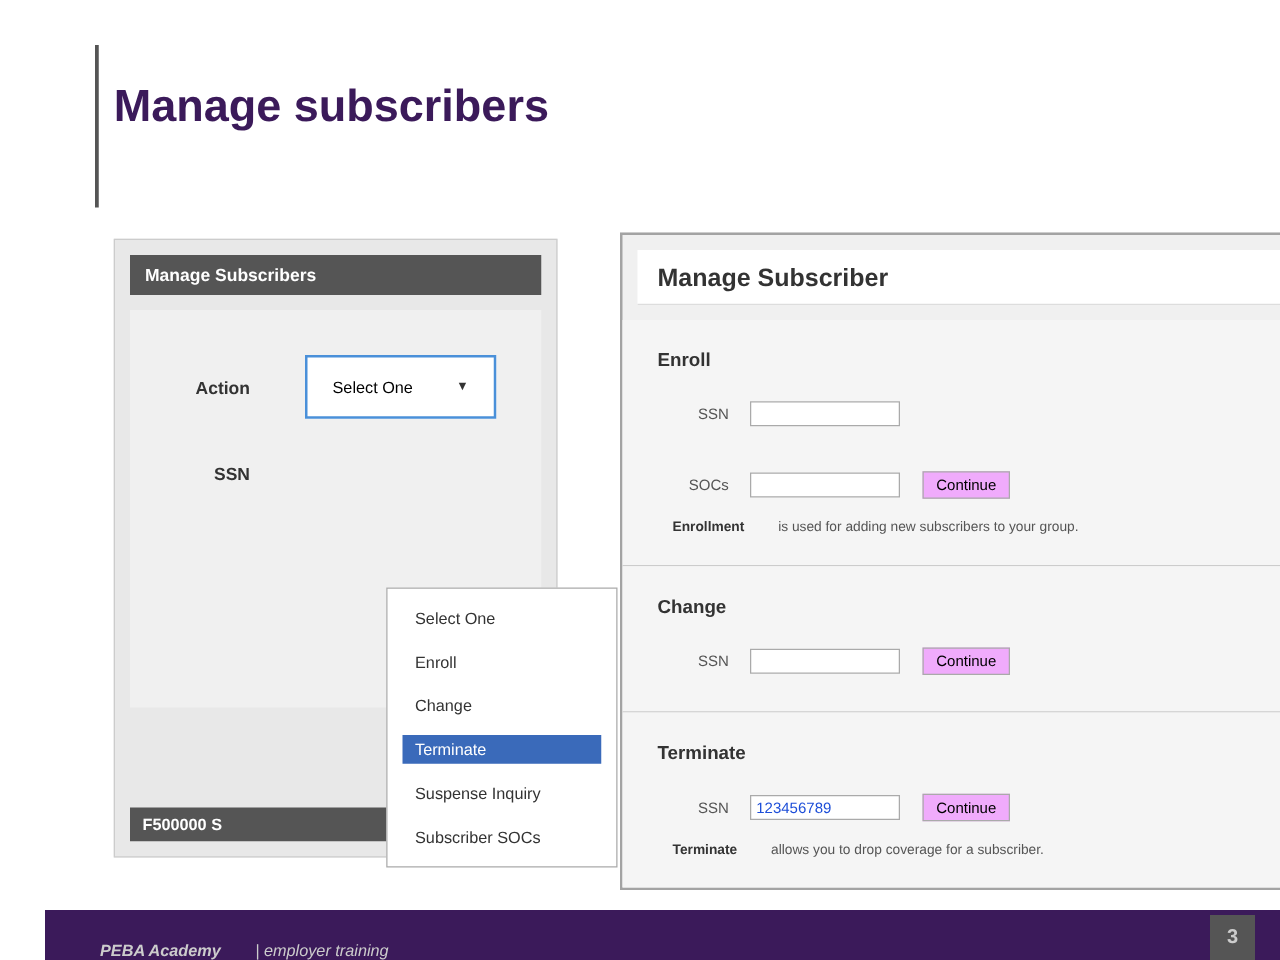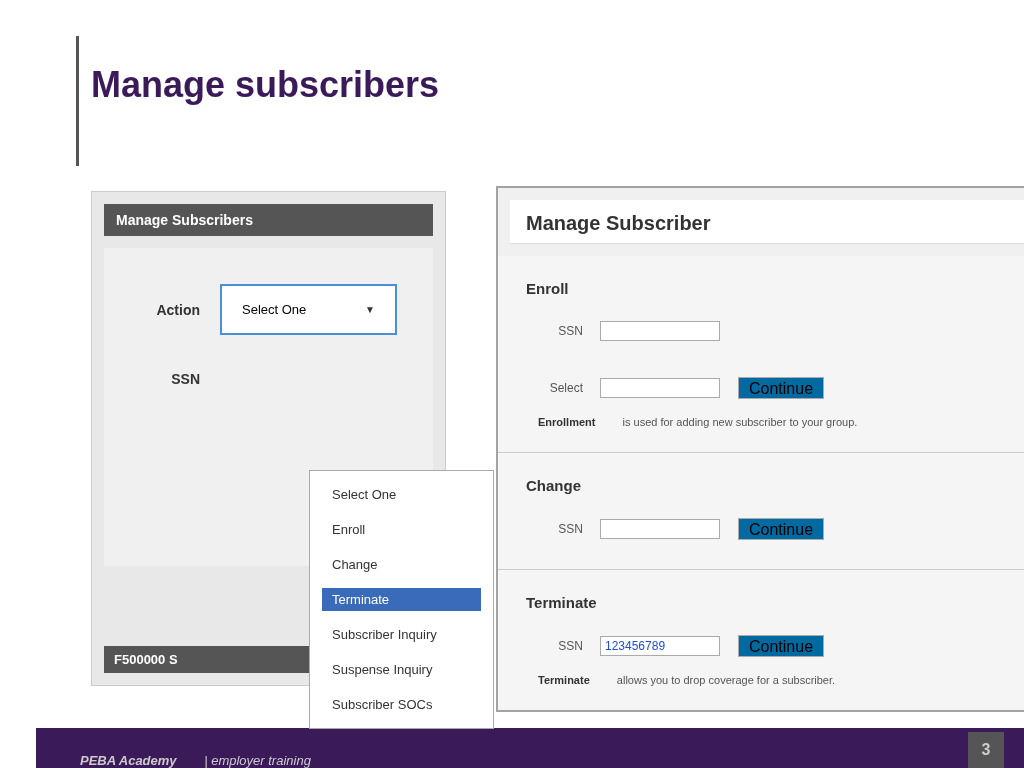--- a/index.html
+++ b/index.html
@@ -52,20 +52,21 @@
 
     .left-panel-body {
       padding: 12px;
       background: #f0f0f0;
     }
 
     .action-row {
       display: flex;
       align-items: center;
       margin-bottom: 8px;
+      gap: 24px;
     }
 
     .action-label {
       font-weight: bold;
       font-size: 14px;
       margin-right: 8px;
       color: #333;
       min-width: 60px;
       text-align: right;
     }
@@ -197,24 +198,24 @@
       background: #fff;
       height: 20px;
       width: 120px;
       font-size: 12px;
       padding: 2px 4px;
       color: #1d4ed8;
     }
 
     .continue-btn {
       margin-left: 6px;
-      background: #0369a1;
+      background: #f0abfc;
       border: 1px solid #aaa;
       padding: 2px 10px;
-      font-size: 16px;
+      font-size: 12px;
       cursor: pointer;
       height: 22px;
       text-align: center;
     }
 
     .section-desc {
       font-size: 11px;
       color: #555;
       margin-top: 4px;
     }
@@ -279,46 +280,45 @@
     </div>
     <div class="ssn-row">
       <span class="ssn-label">SSN</span>
     </div>
 
     <div class="dropdown-menu">
       <div class="menu-item">Select One</div>
       <div class="menu-item">Enroll</div>
       <div class="menu-item">Change</div>
       <div class="menu-item selected">Terminate</div>
-      <div class="menu-item">Subscriber Inquiry</div>
       <div class="menu-item">Suspense Inquiry</div>
       <div class="menu-item">Subscriber SOCs</div>
     </div>
 
     <div style="height: 155px;"></div>
   </div>
   <div class="left-panel-footer">F500000 S</div>
 </div>
 
 <div class="right-panel">
   <div class="right-panel-title">Manage Subscriber</div>
 
   <div class="section-block">
     <div class="section-title">Enroll</div>
     <div class="form-row">
       <span class="form-label">SSN</span>
       <input class="form-input" type="text" value="" style="">
     </div>
     <div class="form-row">
-      <span class="form-label">Select</span>
+      <span class="form-label">SOCs</span>
       <input class="form-input" type="text" value="" style="">
       <button class="continue-btn">Continue</button>
     </div>
     <div class="section-desc">
-      <strong>Enrollment</strong><span> is used for adding new subscriber to your group.</span>
+      <strong>Enrollment</strong><span> is used for adding new subscribers to your group.</span>
     </div>
   </div>
 
   <div class="section-block">
     <div class="section-title">Change</div>
     <div class="form-row">
       <span class="form-label">SSN</span>
       <input class="form-input" type="text" value="" style="">
       <button class="continue-btn">Continue</button>
     </div>

